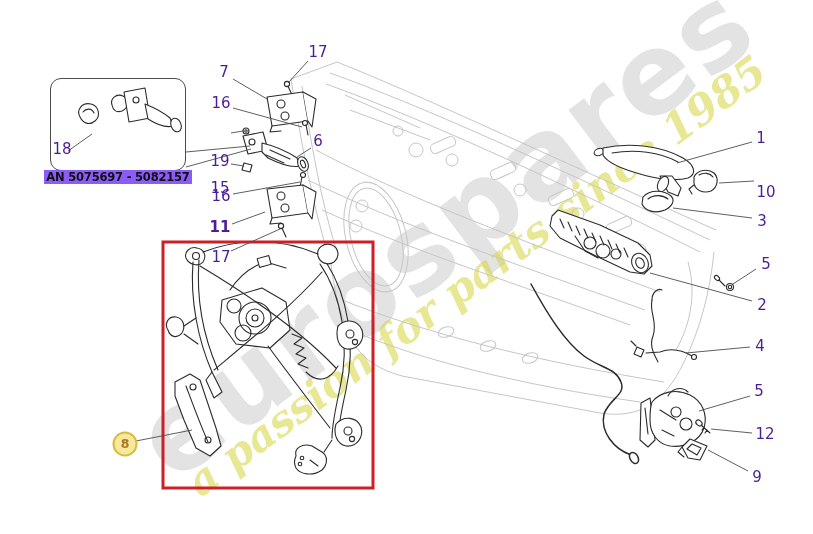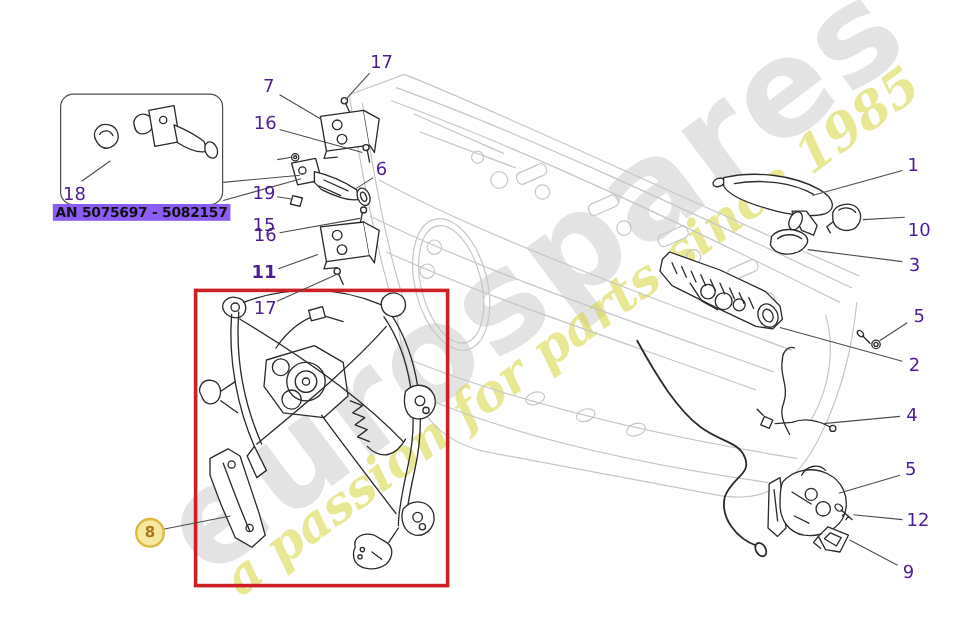--- a/index.html
+++ b/index.html
@@ -277,21 +277,21 @@
   <div id="callout-layer">
       <div class="callout" style="left: 318px; top: 52px;">17</div>
       <div class="callout" style="left: 224px; top: 72px;">7</div>
       <div class="callout" style="left: 221px; top: 103px;">16</div>
       <div class="callout" style="left: 220px; top: 133px; margin-top: 28px;">19</div>
       <div class="callout" style="left: 318px; top: 141px;">6</div>
       <div class="callout" style="left: 220px; top: 164px; margin-top: 24px;">15</div>
       <div class="callout" style="left: 221px; top: 196px;">16</div>
       <div class="callout" style="left: 220px; top: 227px; font-weight: bold;">11</div>
       <div class="callout" style="left: 221px; top: 257px;">17</div>
-      <div class="callout" style="left: 62px; top: 162px;">18</div>
+      <div class="callout" style="left: 62px; top: 149px;">18</div>
       <div class="callout" style="left: 761px; top: 138px;">1</div>
       <div class="callout" style="left: 766px; top: 192px;">10</div>
       <div class="callout" style="left: 762px; top: 221px;">3</div>
       <div class="callout" style="left: 766px; top: 264px;">5</div>
       <div class="callout" style="left: 762px; top: 305px;">2</div>
       <div class="callout" style="left: 760px; top: 346px;">4</div>
       <div class="callout" style="left: 759px; top: 391px;">5</div>
       <div class="callout" style="left: 765px; top: 434px; text-align: right;">12</div>
       <div class="callout" style="left: 757px; top: 477px;">9</div>
       <div class="callout badge" style="left: 125px; top: 444px;">8</div>

